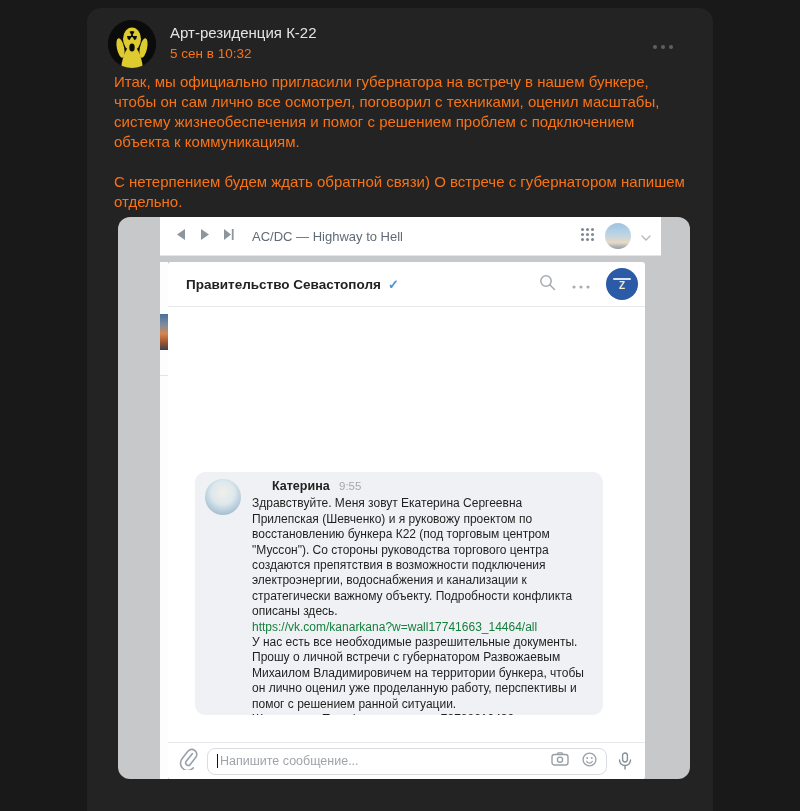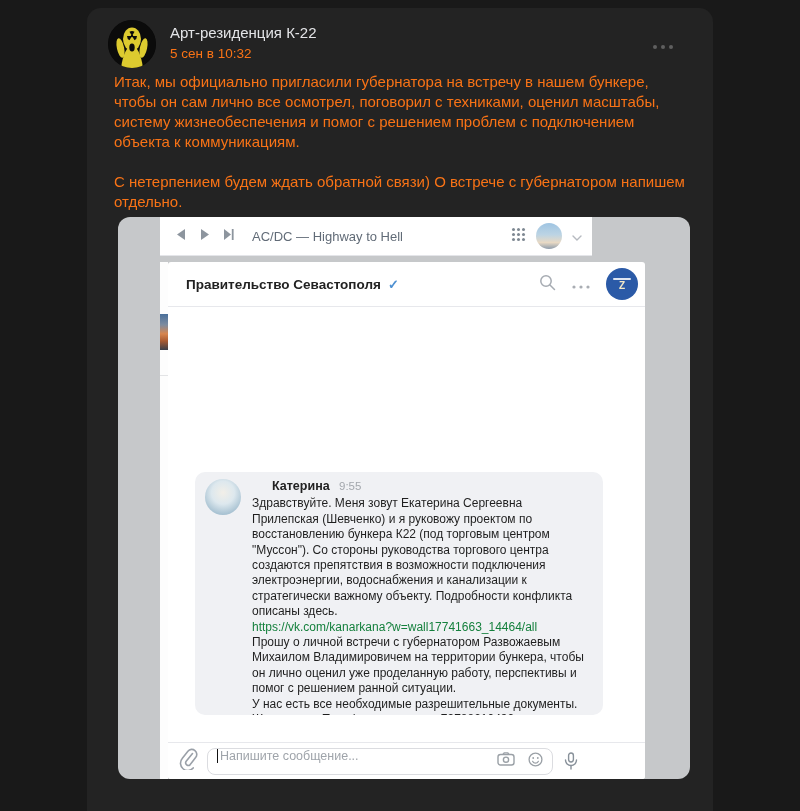--- a/index.html
+++ b/index.html
@@ -13,21 +13,21 @@
   .author{color:#e3e4e7;font-weight:normal;font-size:15px;cursor:pointer;}
   .pdate{color:#f97316;font-size:13.5px;margin-top:5px;cursor:pointer;}
   .post-menu{position:absolute;right:32px;top:22px;padding:6px;cursor:pointer;}
   
   .post-text{padding:0 27px;color:#f97316;font-size:15px;line-height:20px;margin-top:4px;}
   .post-text p{margin:0;}
   .post-text p + p{margin-top:20px;}
   
   .shot{position:relative;width:572px;height:562px;margin:5px 0 0 31px;border-radius:12px;
     overflow:hidden;background:#c6c8ca;cursor:pointer;}
-  .ms-bar{position:absolute;left:42px;top:0;width:432px;height:39px;background:#fff;
+  .ms-bar{position:absolute;left:42px;top:0;width:501px;height:39px;background:#fff;
     border-bottom:1px solid #e4e5e9;display:flex;align-items:center;box-sizing:border-box;padding:0 10px 0 14px;}
   .ms-ctrl{display:flex;align-items:center;gap:11px;}
   .track{color:#616b77;font-size:13px;margin-left:17px;}
   .ms-right{margin-left:auto;display:flex;align-items:center;gap:10px;}
   .user-ava{width:26px;height:26px;border-radius:50%;
     background:linear-gradient(180deg,#9ec4e2 0%,#bcd4e4 45%,#e8d9c4 75%,#8e9cab 100%);}
   .sliver{position:absolute;left:42px;top:45px;width:8px;height:517px;background:#fdfdfd;}
   .sliver-photo{position:absolute;left:0;top:52px;width:8px;height:36px;
     background:linear-gradient(180deg,#4a6f9a 0%,#7d8ca0 30%,#d7854e 55%,#a85a32 75%,#3a3f4a 100%);}
   .sliver-line{position:absolute;left:0;top:113px;width:8px;height:1px;background:#e3e4e6;}
@@ -49,22 +49,22 @@
   .msg-ava{width:36px;height:36px;border-radius:50%;flex:none;
     background:radial-gradient(circle at 50% 38%,#f2efe8 0%,#dde8ee 40%,#a8c2d2 75%,#8aa8bc 100%);}
   .msg-content{margin-left:11px;flex:1;font-size:12px;line-height:15.4px;color:#1f1f1f;}
   .msg-toprow{margin-bottom:2px;margin-left:20px;}
   .msg-name{font-weight:bold;font-size:12.5px;color:#222;cursor:default;}
   .msg-time{color:#a3a7ad;font-size:11.5px;margin-left:6px;}
   .msg-link{color:#15803d;word-break:break-all;}
   
   .composer{position:absolute;left:0;bottom:0;width:100%;height:37px;border-top:1px solid #e7e8ec;
     background:#fff;display:flex;align-items:center;box-sizing:border-box;padding:0 8px 0 10px;border-radius:0 0 3px 3px;}
-  .input-box{margin-left:9px;width:346px;height:27px;border:1px solid #dbdce0;border-radius:8px;
-    display:flex;box-sizing:border-box;padding:0 9px;background:#fff;}
+  .input-box{margin-left:9px;width:400px;height:27px;border:1px solid #dbdce0;border-radius:8px;
+    display:flex;align-items:center;box-sizing:border-box;padding:0 9px;background:#fff;}
   .caret{width:1px;height:14px;background:#111;flex:none;}
   .placeholder{color:#9fa4aa;font-size:12.5px;margin-left:2px;white-space:nowrap;overflow:hidden;}
   .in-icons{margin-left:auto;display:flex;align-items:center;gap:13px;}
   .mic{margin-left:11px;display:flex;align-items:center;}
 </style>
 </head>
 <body>
 
 <div class="post-card">
 
@@ -187,22 +187,22 @@
 
         <div class="bubble">
           <div class="msg-ava"></div>
           <div class="msg-content">
             <div class="msg-toprow">
               <span class="msg-name">Катерина</span>
               <span class="msg-time">9:55</span>
             </div>
             <div>Здравствуйте. Меня зовут Екатерина Сергеевна Прилепская (Шевченко) и я руковожу проектом по восстановлению бункера К22 (под торговым центром "Муссон"). Со стороны руководства торгового центра создаются препятствия в возможности подключения электроэнергии, водоснабжения и канализации к стратегически важному объекту. Подробности конфликта описаны здесь.</div>
             <div class="msg-link">https://vk.com/kanarkana?w=wall17741663_14464/all</div>
+            <div>У нас есть все необходимые разрешительные документы.</div>
             <div>Прошу о личной встречи с губернатором Развожаевым Михаилом Владимировичем на территории бункера, чтобы он лично оценил уже проделанную работу, перспективы и помог с решением ранной ситуации.</div>
-            <div>У нас есть все необходимые разрешительные документы.</div>
             <div>Жду ответа. Телефон для связи +79788210432</div>
           </div>
         </div>
       </div>
 
       <div class="composer">
         <span>
           <svg width="20" height="22" viewBox="0 0 20 22">
             <path d="M14.5 5.5 L8.2 13.3 a2.6 2.6 0 0 0 4 3.3 L17.6 9.6 a5 5 0 0 0 -7.7 -6.4 L4.2 10.6 a7.2 7.2 0 0 0 11 9.3" fill="none" stroke="#9aa0a8" stroke-width="1.6" stroke-linecap="round"></path>
           </svg>

